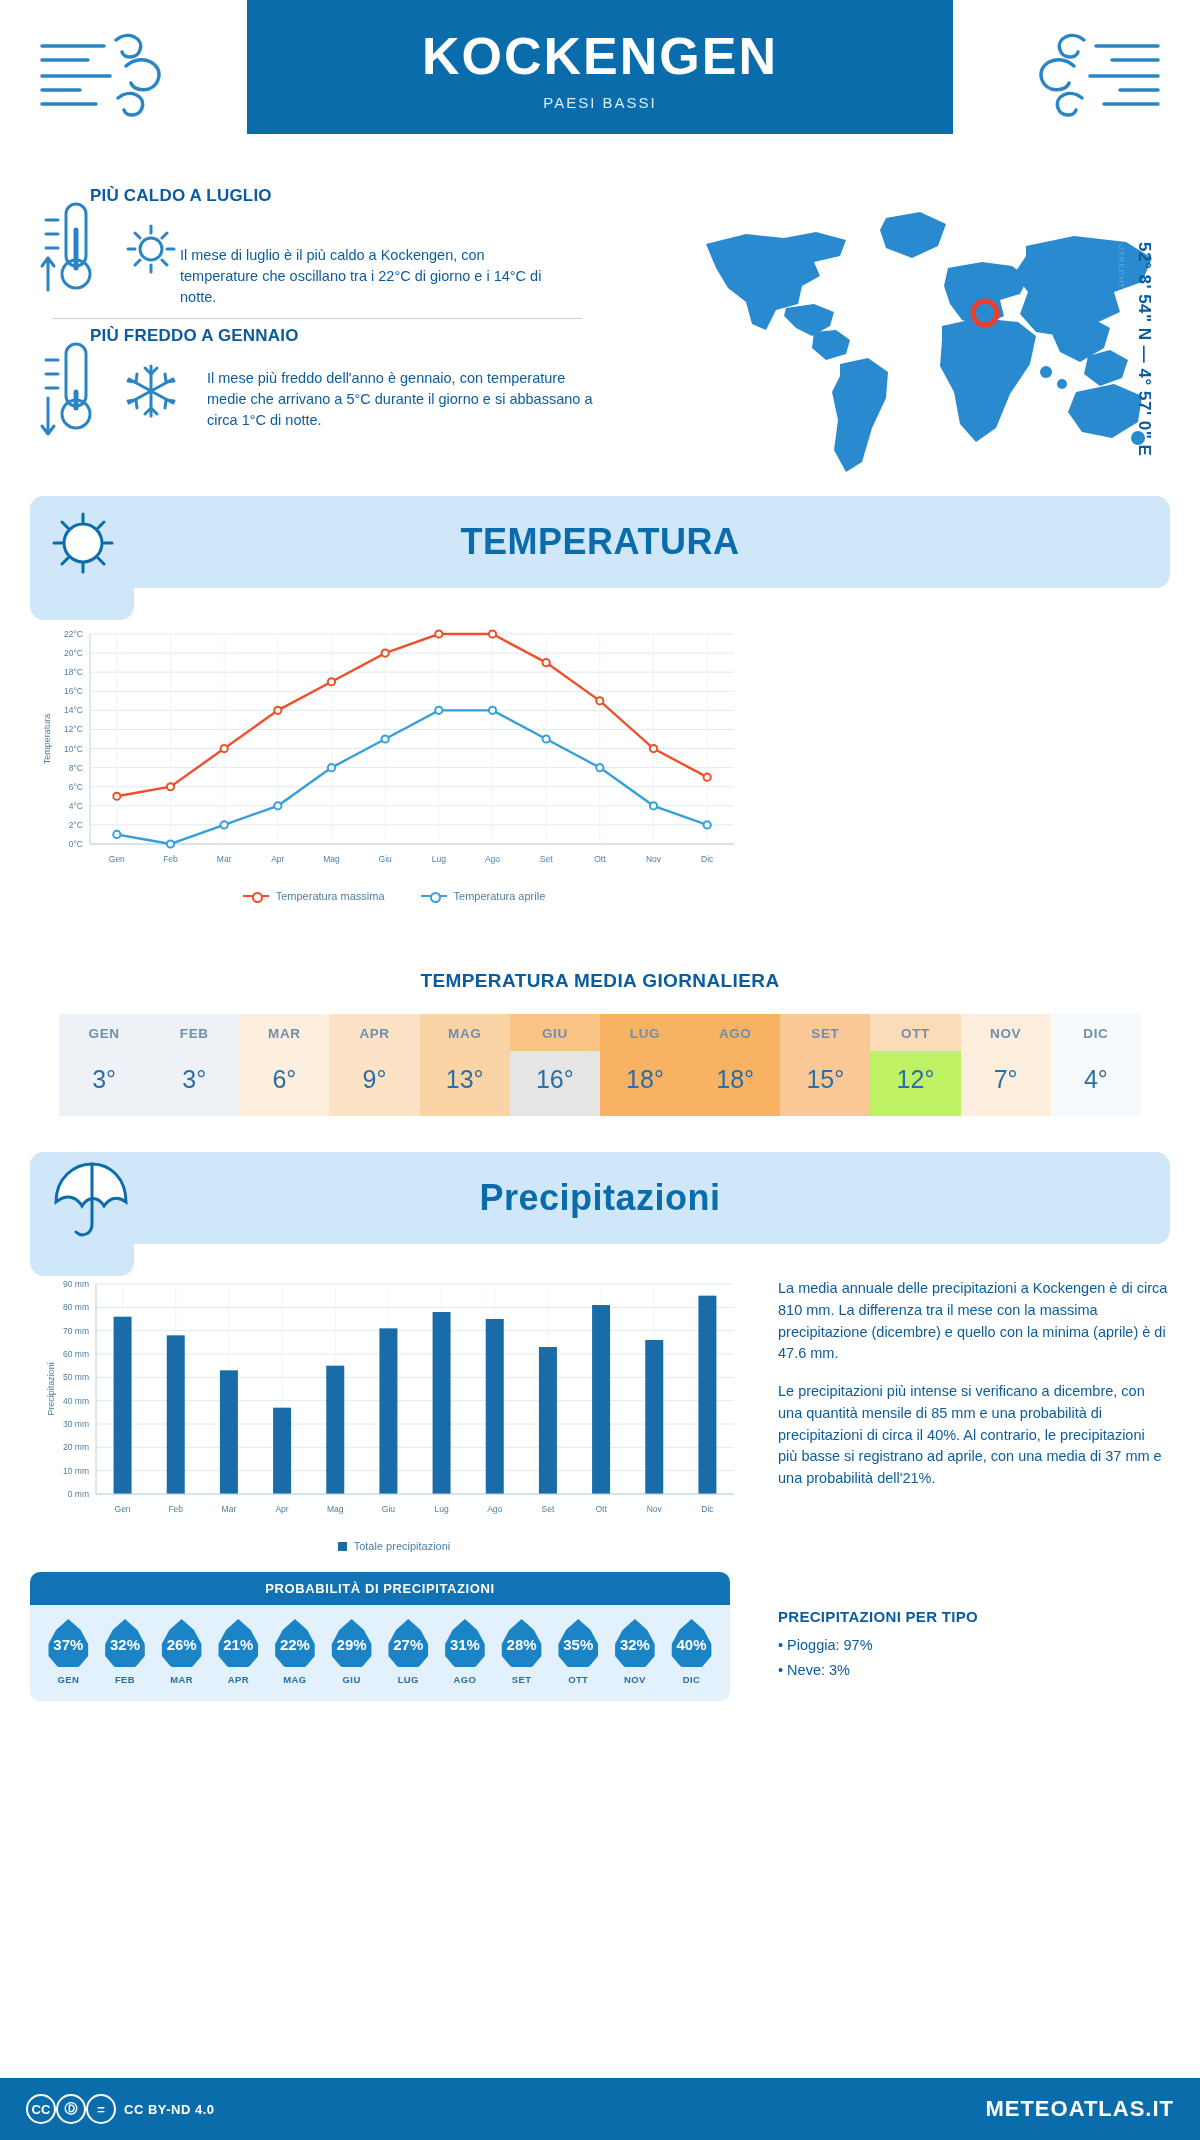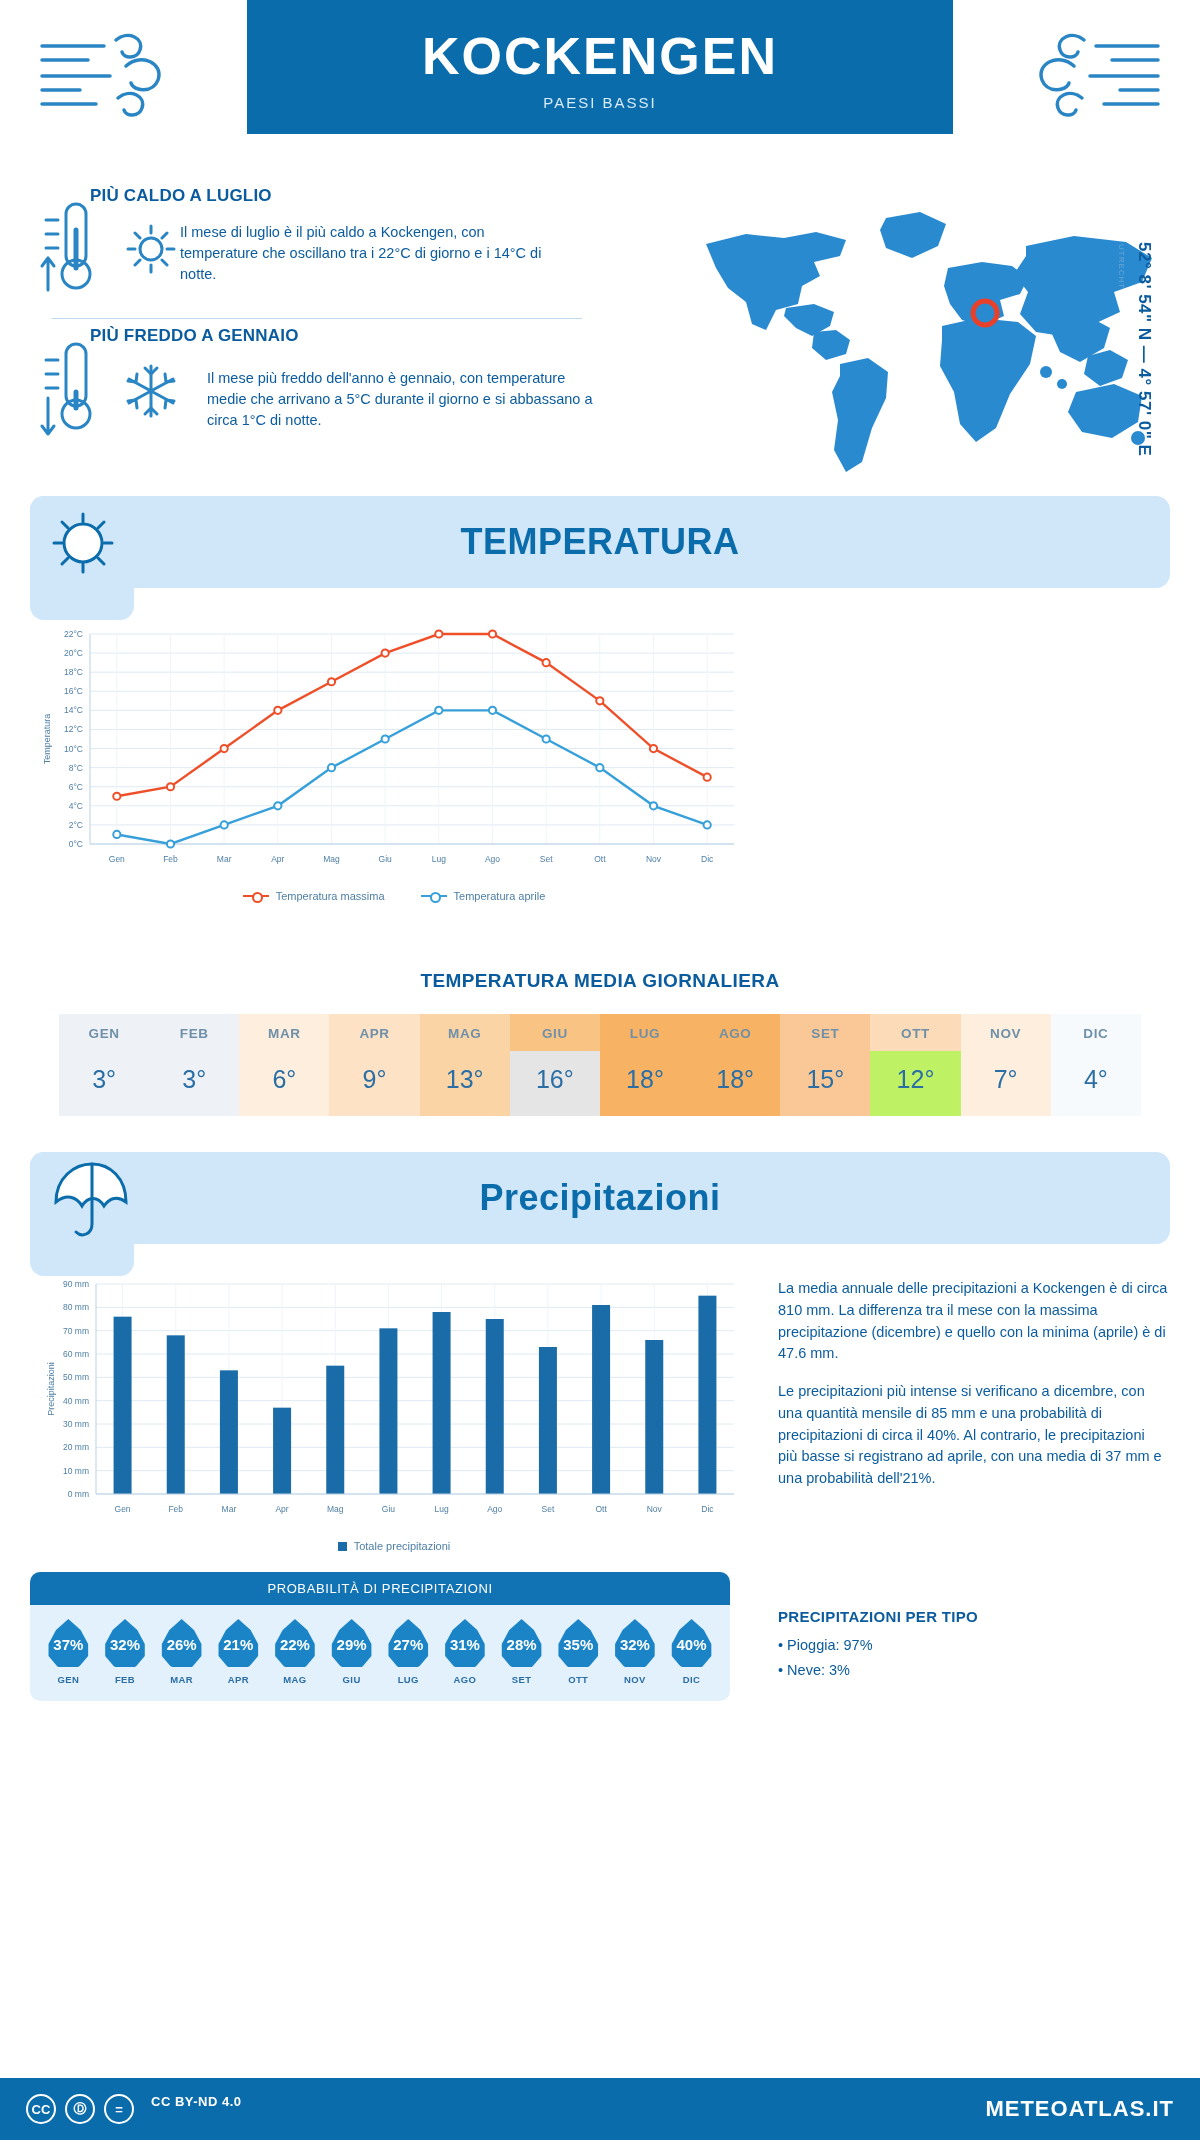--- a/index.html
+++ b/index.html
@@ -94,40 +94,40 @@
   .temp-table { width: 1082px; margin: 22px auto 0; border-collapse:collapse; table-layout:fixed; }
   .temp-table th {
     font-size:13.5px; font-weight:bold; color:#6f90a8; padding:12px 0 10px; letter-spacing:.6px;
   }
   .temp-table td {
     text-align:center; font-size:25px; color:#2a6ea5; padding:14px 0 22px;
   }
 
   
   .prob-box { width:700px; margin:0 0 0 30px; border-radius:10px; overflow:hidden; background:#e3f1fc; }
-  .prob-head { background:#1273b4; color:#fff; font-size:13px; font-weight:normal; text-align:center; padding:9px 0; letter-spacing:.6px;}
+  .prob-head { background:#1273b4; color:#fff; font-size:13px; font-weight:bold; text-align:center; padding:9px 0; letter-spacing:.6px;}
   .prob-row { display:flex; justify-content:space-around; padding:14px 10px 16px; }
   .drop { width:50px; text-align:center; }
   .drop-shape {
     width:44px;height:50px;margin:0 auto;
     background:#1b84c6;
     border-radius: 50% 50% 50% 50% / 62% 62% 38% 38%;
     position:relative;
     display:flex;align-items:center;justify-content:center;
     color:#fff;font-size:15px;font-weight:bold;
     clip-path: polygon(50% 0%, 78% 22%, 95% 50%, 95% 74%, 74% 96%, 26% 96%, 5% 74%, 5% 50%, 22% 22%);
   }
   .drop-lbl { font-size:9.5px; font-weight:bold; color:#2a6ea5; margin-top:5px; letter-spacing:.4px;}
 
   
   .footer {
     position:absolute; left:0; bottom:0; width:1200px; height:62px; background:#0b6cab;
     display:flex; align-items:center; justify-content:space-between; padding:0 26px;
   }
-  .cc-group { display:flex; gap:9px; }
+  .cc-group { display:flex; align-items:center; }
   .cc-badge {
     width:30px;height:30px;border-radius:50%;border:2px solid #fff;color:#fff;
     display:flex;align-items:center;justify-content:center;font-size:13px;font-weight:bold;
   }
   .cc-text { color:#fff; font-size:13px; font-weight:bold; margin-left:8px; letter-spacing:.5px;}
   .brand { color:#fff; font-size:22px; font-weight:bold; letter-spacing:1px; }
 </style>
 </head>
 <body>
 
@@ -181,21 +181,21 @@
         <div style="padding-top:2px;">
           <svg width="58" height="54" viewBox="0 0 58 54" style="position:absolute; left:86px; top:32px;">
             <g stroke="#2a85c4" stroke-width="3" fill="none" stroke-linecap="round">
               <circle cx="29" cy="27" r="11"></circle>
               <path d="M29 4 V11 M29 43 V50 M6 27 H13 M45 27 H52 M13 11 L18 16 M40 38 L45 43 M45 11 L40 16 M18 38 L13 43"></path>
             </g>
           </svg>
         </div>
       </div>
       <div class="sum-title" style="position:absolute; left:54px; top:-4px;">PIÙ CALDO A LUGLIO</div>
-      <div class="sum-text" style="position:absolute; left:124px; top:32px; width:390px;padding-left:20px;">Il mese di luglio è il più caldo a Kockengen, con temperature che oscillano tra i 22°C di giorno e i 14°C di notte.</div>
+      <div class="sum-text" style="position:absolute; left:124px; top:55px; width:390px;padding-left:20px;">Il mese di luglio è il più caldo a Kockengen, con temperature che oscillano tra i 22°C di giorno e i 14°C di notte.</div>
     </div>
     <div class="hr-line" style="left:52px; top:146px; width:530px;"></div>
 
     <div class="sum-block" style="left:36px; top:158px; width:610px;">
       <svg width="64" height="120" viewBox="0 0 64 120">
         <g stroke="#2a85c4" stroke-width="3" fill="none" stroke-linecap="round">
           <rect x="30" y="14" width="20" height="62" rx="10"></rect>
           <circle cx="40" cy="84" r="14"></circle>
           <path d="M40 62 V78" stroke="#2a85c4" stroke-width="5"></path>
           <path d="M10 30 H22"></path>

